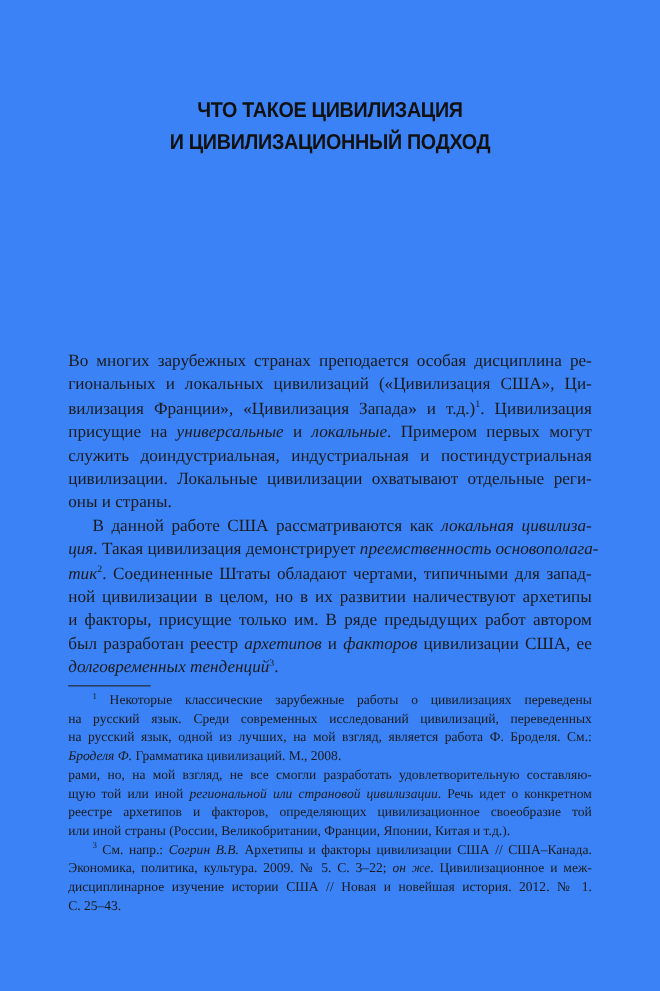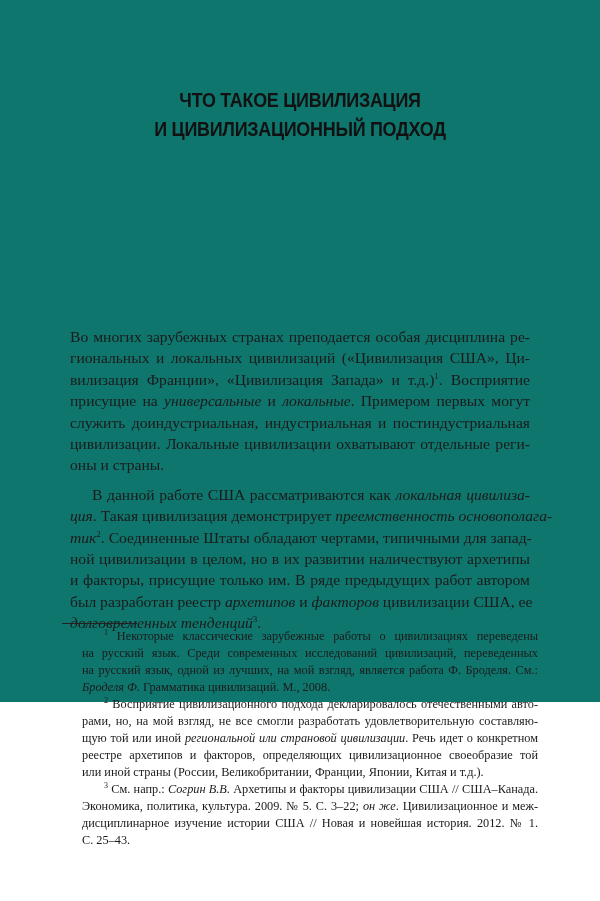--- a/index.html
+++ b/index.html
@@ -1,59 +1,59 @@
 <!DOCTYPE html>
 <html><head>
 <meta charset="utf-8">
 <style>
   html, body { margin: 0; padding: 0; background: #ffffff; }
   body { width: 600px; height: 901px; position: relative; overflow: hidden; color: #1a1a1a; }
-  .page { position: absolute; left: 0; top: 0; width: 600px; height: 702px; background: #0f766e; }
+  .page { position: absolute; left: 0; top: 0; width: 600px; height: 901px; background: #3b82f6; }
   .title {
     position: absolute; left: 0; top: 86px; width: 600px; text-align: center;
     font-family: "Liberation Sans", sans-serif; font-weight: bold; font-size: 19.5px;
     line-height: 29px; color: #111; letter-spacing: -0.3px;
     transform: scaleX(0.92); transform-origin: center top;
   }
   .title div { white-space: nowrap; }
   .body {
     position: absolute; left: 62px; top: 318px; width: 476px;
     font-family: "Liberation Serif", serif; font-size: 15.6px; line-height: 21.4px;
     text-align: justify; color: #1a1a1a;
   }
-  .body p { margin: 8px; }
+  .body p { margin: 0; }
   .line { display: block; text-align: justify; text-align-last: justify; white-space: nowrap; height: 21.4px; }
   .line.last { text-align-last: left; }
   i { font-style: italic; }
   sup { font-size: 9px; line-height: 0; vertical-align: 6px; }
   .rule { position: absolute; left: 62px; top: 623px; width: 75px; height: 1px; background: #222; }
   .notes {
     position: absolute; left: 62px; top: 628px; width: 476px;
     font-family: "Liberation Serif", serif; font-size: 12.3px; line-height: 17px; color: #1a1a1a;
   }
-  .nl { display: block; height: 17px; white-space: nowrap; text-align: justify; text-align-last: justify; margin-left: 20px; }
+  .nl { display: block; height: 17px; white-space: nowrap; text-align: justify; text-align-last: justify; }
   .nl.last { text-align-last: left; }
   .nl.first { padding-left: 22px; }
   .fn-sup { font-size: 8px; vertical-align: 5px; line-height: 0; }
 </style>
 </head>
 <body>
 
 <div class="page">
 
   <div class="title">
     <div>ЧТО ТАКОЕ ЦИВИЛИЗАЦИЯ</div>
     <div>И ЦИВИЛИЗАЦИОННЫЙ ПОДХОД</div>
   </div>
 
   <div class="body">
     <p>
       <span class="line">Во многих зарубежных странах преподается особая дисциплина ре-</span>
       <span class="line">гиональных и локальных цивилизаций («Цивилизация США», Ци-</span>
-      <span class="line"><span>вилизация Франции», «Цивилизация Запада» и т.д.)</span><sup>1</sup><span>. Восприятие</span></span>
+      <span class="line"><span>вилизация Франции», «Цивилизация Запада» и т.д.)</span><sup>1</sup><span>. Цивилизация</span></span>
       <span class="line"><span>присущие на </span><i>универсальные</i><span> и </span><i>локальные</i><span>. Примером первых могут</span></span>
       <span class="line">служить доиндустриальная, индустриальная и постиндустриальная</span>
       <span class="line">цивилизации. Локальные цивилизации охватывают отдельные реги-</span>
       <span class="line last">оны и страны.</span>
     </p>
     <p>
       <span class="line" style="padding-left:22px;"><span>В данной работе США рассматриваются как </span><i>локальная цивилиза-</i></span>
       <span class="line"><i>ция</i><span>. Такая цивилизация демонстрирует </span><i>преемственность основополага-</i></span>
       <span class="line"><i>тик</i><sup>2</sup><span>. Соединенные Штаты обладают чертами, типичными для запад-</span></span>
       <span class="line">ной цивилизации в целом, но в их развитии наличествуют архетипы</span>
@@ -66,21 +66,20 @@
   <div class="rule"></div>
 
   <div class="notes">
     <div>
       <span class="nl first"><span class="fn-sup">1</span><span> Некоторые классические зарубежные работы о цивилизациях переведены</span></span>
       <span class="nl">на русский язык. Среди современных исследований цивилизаций, переведенных</span>
       <span class="nl">на русский язык, одной из лучших, на мой взгляд, является работа Ф. Броделя. См.:</span>
       <span class="nl last"><i>Броделя Ф.</i><span> Грамматика цивилизаций. М., 2008.</span></span>
     </div>
     <div>
-      <span class="nl first"><span class="fn-sup">2</span><span> Восприятие цивилизационного подхода декларировалось отечественными авто-</span></span>
       <span class="nl">рами, но, на мой взгляд, не все смогли разработать удовлетворительную составляю-</span>
       <span class="nl"><span>щую той или иной </span><i>региональной или страновой цивилизации</i><span>. Речь идет о конкретном</span></span>
       <span class="nl">реестре архетипов и факторов, определяющих цивилизационное своеобразие той</span>
       <span class="nl last">или иной страны (России, Великобритании, Франции, Японии, Китая и т.д.).</span>
     </div>
     <div>
       <span class="nl first"><span class="fn-sup">3</span><span> См. напр.: </span><i>Согрин В.В.</i><span> Архетипы и факторы цивилизации США // США–Канада.</span></span>
       <span class="nl"><span>Экономика, политика, культура. 2009. № 5. С. 3–22; </span><i>он же</i><span>. Цивилизационное и меж-</span></span>
       <span class="nl">дисциплинарное изучение истории США // Новая и новейшая история. 2012. № 1.</span>
       <span class="nl last">С. 25–43.</span>

